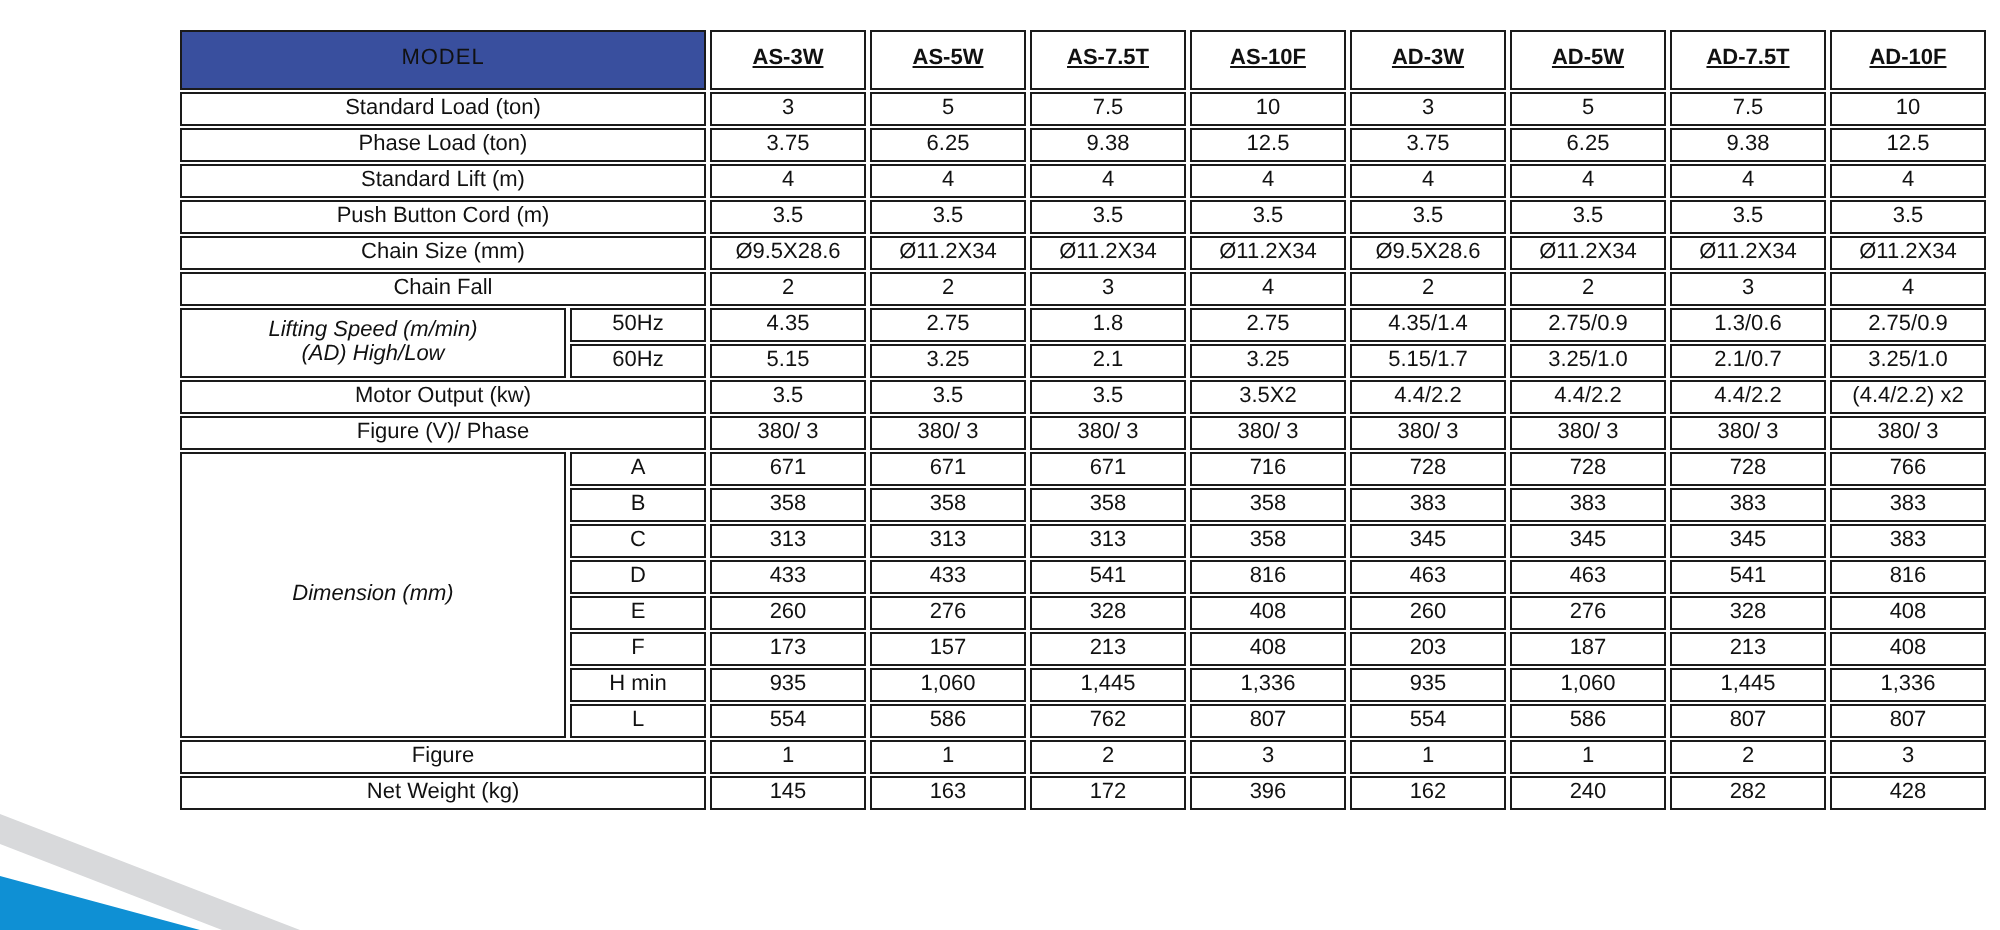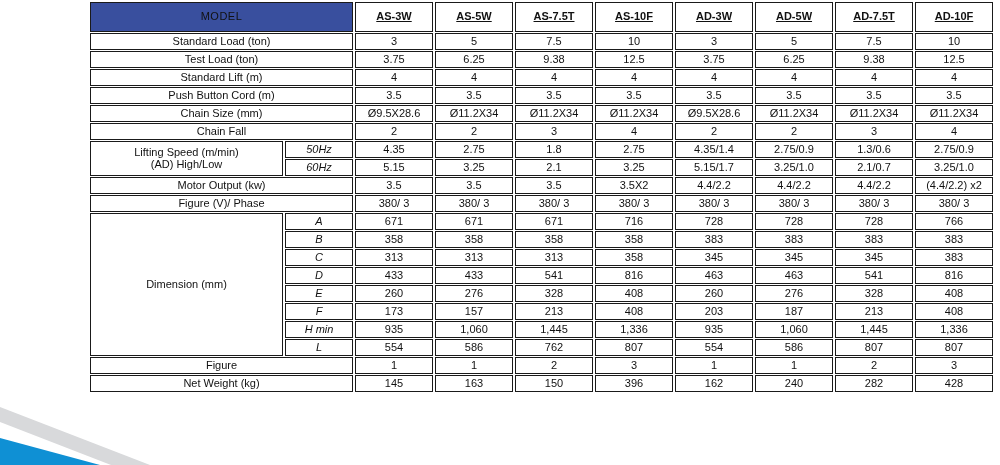--- a/index.html
+++ b/index.html
@@ -15,21 +15,21 @@
     position: relative;
     width: 1000px;
     height: 465px;
     background: #ffffff;
   }
 
   
   .spec-table-wrap {
     position: absolute;
     left: 88px;
-    top: 1px;
+    top: 14px;
   }
   table.spec {
     border-collapse: separate;
     border-spacing: 2px 1px;
     table-layout: fixed;
     width: 907px;
   }
   table.spec td {
     box-sizing: border-box;
     border: 1px solid #1a1a1a;
@@ -60,24 +60,24 @@
     font-weight: bold;
     font-size: 13.5px;
     text-decoration: underline;
   }
   td.row-label {
     border-left: none;
     font-size: 12.2px;
   }
   td.row-label.multiline {
     white-space: pre-line;
+    font-style: italic;
   }
   td.sub-label {
     font-size: 12.2px;
-    font-style: italic;
   }
 
   
   .decor {
     position: absolute;
     left: 0;
     top: 400px;
     width: 160px;
     height: 65px;
     pointer-events: none;
@@ -129,21 +129,21 @@
             <td>3</td>
             <td>5</td>
             <td>7.5</td>
             <td>10</td>
             <td>3</td>
             <td>5</td>
             <td>7.5</td>
             <td>10</td>
           </tr>
           <tr>
-            <td class="row-label" colspan="2">Test Load (ton)</td>
+            <td class="row-label" colspan="2">Phase Load (ton)</td>
             <td>3.75</td>
             <td>6.25</td>
             <td>9.38</td>
             <td>12.5</td>
             <td>3.75</td>
             <td>6.25</td>
             <td>9.38</td>
             <td>12.5</td>
           </tr>
           <tr>
@@ -333,21 +333,21 @@
             <td>3</td>
             <td>1</td>
             <td>1</td>
             <td>2</td>
             <td>3</td>
           </tr>
           <tr>
             <td class="row-label" colspan="2">Net Weight (kg)</td>
             <td>145</td>
             <td>163</td>
-            <td>150</td>
+            <td>172</td>
             <td>396</td>
             <td>162</td>
             <td>240</td>
             <td>282</td>
             <td>428</td>
           </tr>
         </tbody>
     </table>
   </div>
 

